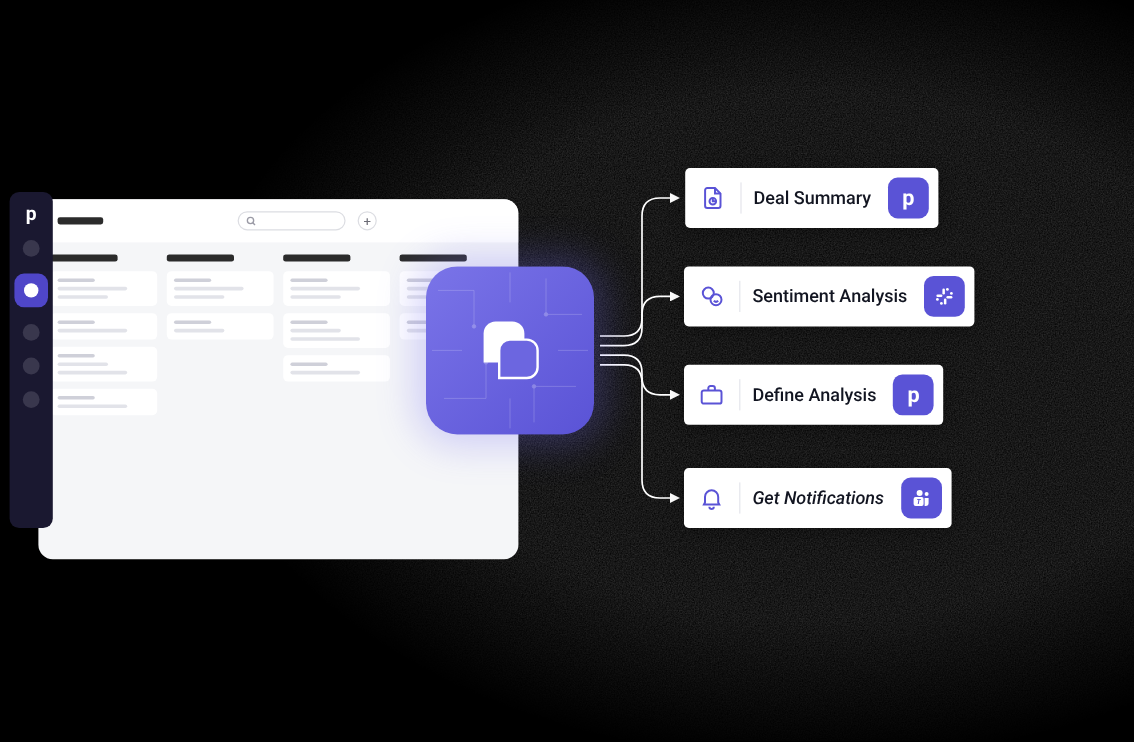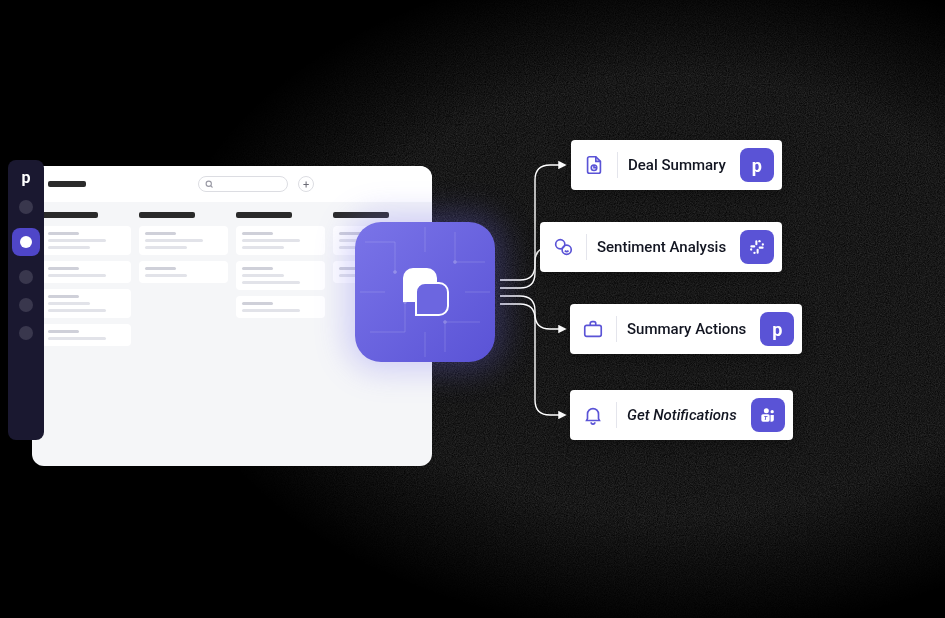--- a/index.html
+++ b/index.html
@@ -199,21 +199,21 @@
     background: #5a53d6;
     display: flex; align-items: center; justify-content: center;
     color: #fff;
     font-weight: 700;
     margin-left: 4px;
   }
   .chip .badge.p { font-size: 18px; }
   .chip .badge svg { width: 20px; height: 20px; }
 
   .chip-1 { left: 571px; top: 140px; }
-  .chip-2 { left: 540px; top: 222px; text-align: center; }
+  .chip-2 { left: 570px; top: 222px; text-align: center; }
   .chip-3 { left: 570px; top: 304px; }
   .chip-4 { left: 570px; top: 390px; font-style: italic; }
 </style>
 </head>
 <body>
 
 <div class="noise">
   <svg>
     <filter id="n">
         <feTurbulence type="fractalNoise" baseFrequency="0.9" numOctaves="3" stitchTiles="stitch"></feTurbulence>
@@ -396,21 +396,21 @@
 </div>
 
 <div class="chip chip-3">
   <div class="left-icon">
     <svg width="22" height="22" viewBox="0 0 24 24" fill="none" stroke="currentColor" stroke-width="1.8">
         <rect x="3" y="8" width="18" height="12" rx="2"></rect>
         <path d="M9 8 V6 a2 2 0 0 1 2-2 h2 a2 2 0 0 1 2 2 v2"></path>
       </svg>
   </div>
   <div class="divider"></div>
-  <div class="label">Summary Actions</div>
+  <div class="label">Define Analysis</div>
   <div class="badge p">p</div>
 </div>
 
 <div class="chip chip-4">
   <div class="left-icon">
     <svg width="22" height="22" viewBox="0 0 24 24" fill="none" stroke="currentColor" stroke-width="1.8">
         <path d="M6 16 V11 a6 6 0 0 1 12 0 v5 l1 2 H5 z"></path>
         <path d="M10 20 a2 2 0 0 0 4 0"></path>
       </svg>
   </div>

